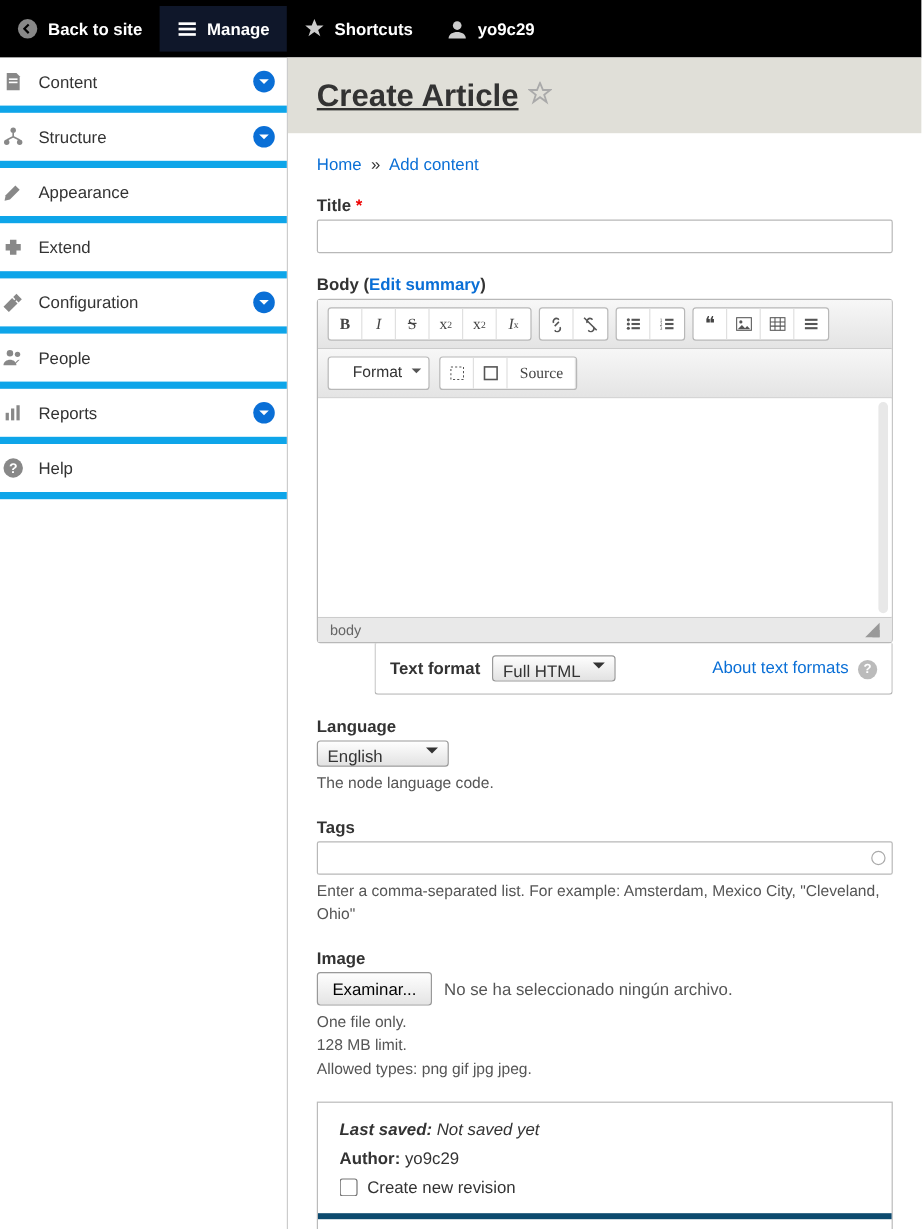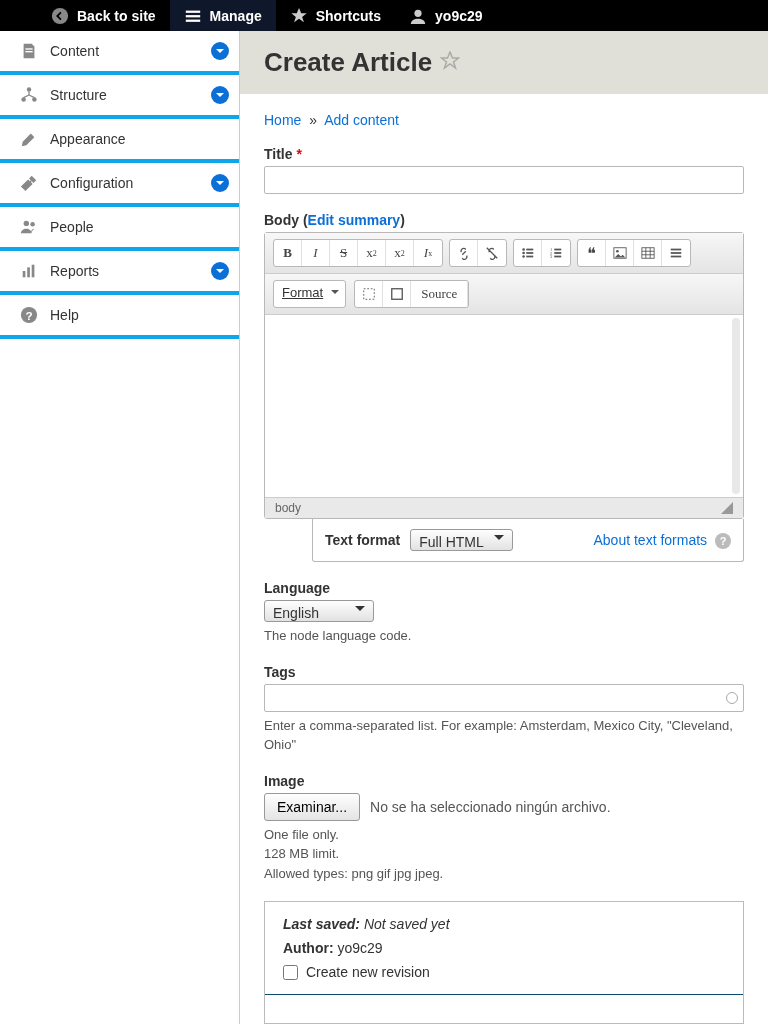--- a/index.html
+++ b/index.html
@@ -1,40 +1,40 @@
 <!DOCTYPE html>
 <html><head>
 <meta charset="utf-8">
 <style>
 * { box-sizing: border-box; margin: 0; padding: 0; }
 body { font-family: "Lucida Grande", "Lucida Sans Unicode", Arial, sans-serif; font-size: 14px; color: #333; background: #fff; width: 768px; }
 
 
-.toolbar { background: #000; color: #fff; height: 31px; display: flex; align-items: center; font-weight: bold; font-size: 14px; padding-left: 37px; }
+.toolbar { background: #000; color: #fff; height: 48px; display: flex; align-items: center; font-weight: bold; font-size: 14px; }
 .toolbar-item { display: flex; align-items: center; padding: 0 14px; height: 38px; cursor: pointer; }
 .toolbar-item.active { background: #0f172a; }
 .toolbar-icon { width: 18px; height: 18px; margin-right: 8px; display: inline-flex; align-items: center; justify-content: center; }
 .toolbar-icon svg { width: 18px; height: 18px; fill: #ccc; }
 .toolbar-item.active .toolbar-icon svg { fill: #fff; }
 .toolbar-item span.lbl { color: #fff; }
 
 
 .layout { display: flex; }
 .sidebar { width: 240px; border-right: 1px solid #ccc; background: #fff; }
-.sidebar-item { display: flex; align-items: center; padding: 11px 20px; border-bottom: 4px solid #0ea5e9; cursor: pointer; position: relative; }
+.sidebar-item { display: flex; align-items: center; padding: 11px 2px; border-bottom: 6px solid #0ea5e9; cursor: pointer; position: relative; }
 .sidebar-item .sicon { width: 18px; height: 18px; margin-right: 12px; display: inline-flex; align-items: center; justify-content: center; }
 .sidebar-item .sicon svg { width: 18px; height: 18px; fill: #888; }
 .sidebar-item .slabel { color: #333; font-size: 14px; }
 .sidebar-item .chevron { position: absolute; right: 10px; width: 18px; height: 18px; border-radius: 50%; background: #0a6fd6; display: flex; align-items: center; justify-content: center; }
 .sidebar-item .chevron svg { width: 10px; height: 10px; fill: #fff; }
 
 
 .main { flex: 1; background: #fff; }
 .page-header { background: #e0dfd8; padding: 16px 24px 16px 24px; }
-.page-title-row { display: flex; align-items: center; gap: 8px; }
+.page-title-row { display: flex; align-items: center; gap: 8px; text-decoration: underline; }
 .page-title { font-size: 26px; font-weight: bold; color: #333; }
 .star-icon svg { width: 20px; height: 20px; fill: none; stroke: #aaa; stroke-width: 1.5; }
 
 .content { padding: 18px 24px; }
 .breadcrumb { margin-bottom: 18px; font-size: 14px; }
 .breadcrumb a { color: #0a6fd6; text-decoration: none; }
 .breadcrumb .sep { color: #333; margin: 0 4px; }
 
 .form-row { margin-bottom: 18px; }
 .label { font-weight: bold; font-size: 14px; margin-bottom: 4px; display: block; }
@@ -47,21 +47,21 @@
 .label .edit-link { color: #0a6fd6; font-weight: bold; text-decoration: none; }
 
 
 .editor { border: 1px solid #b8b8b8; border-radius: 3px; }
 .editor-toolbar { background: linear-gradient(#f7f7f7, #e4e4e4); border-bottom: 1px solid #ccc; padding: 6px 8px; display: flex; flex-wrap: wrap; gap: 6px; }
 .tb-group { display: flex; border: 1px solid #b8b8b8; border-radius: 3px; background: #fff; overflow: hidden; }
 .tb-btn { width: 28px; height: 26px; display: flex; align-items: center; justify-content: center; cursor: pointer; border-right: 1px solid #e0e0e0; font-family: Georgia, serif; font-size: 13px; color: #444; }
 .tb-btn:last-child { border-right: none; }
 .tb-btn svg { width: 14px; height: 14px; fill: #555; }
 .editor-toolbar2 { background: linear-gradient(#f7f7f7, #e4e4e4); border-bottom: 1px solid #ccc; padding: 6px 8px; display: flex; gap: 8px; }
-.format-dd { border: 1px solid #b8b8b8; border-radius: 3px; background: #fff; padding: 4px 22px 4px 8px; font-size: 13px; position: relative; cursor: pointer; text-decoration: underline; }
+.format-dd { border: 1px solid #b8b8b8; border-radius: 3px; background: #fff; padding: 4px 22px 4px 20px; font-size: 13px; position: relative; cursor: pointer; }
 .format-dd::after { content: ""; position: absolute; right: 6px; top: 50%; transform: translateY(-50%); border: 4px solid transparent; border-top-color: #555; }
 .tb-group2 { display: flex; border: 1px solid #b8b8b8; border-radius: 3px; background: #fff; overflow: hidden; align-items: flex-start; }
 .tb-group2 .tb-btn { border-right: 1px solid #e0e0e0; }
 .tb-group2 .src { width: auto; padding: 0 10px; font-size: 13px; color: #444; }
 .editor-body { height: 182px; background: #fff; position: relative; }
 .editor-body::after { content: ""; position: absolute; right: 3px; top: 3px; bottom: 3px; width: 8px; background: #e8e8e8; border-radius: 4px; }
 .editor-footer { background: #e9e9e9; border-top: 1px solid #ccc; padding: 3px 10px; font-size: 12px; color: #666; display: flex; justify-content: space-between; align-items: center; }
 .editor-footer .resize { width: 0; height: 0; border: 6px solid transparent; border-right-color: #999; border-bottom-color: #999; }
 
 .text-format-row { border: 1px solid #b8b8b8; border-top: none; padding: 10px 12px; display: flex; align-items: center; justify-content: space-between; border-radius: 0 0 3px 3px; margin-left: 48px; }
@@ -73,21 +73,21 @@
 .help-circle { display: inline-flex; width: 16px; height: 16px; background: #bbb; color: #fff; border-radius: 50%; align-items: center; justify-content: center; font-size: 11px; font-weight: bold; margin-left: 4px; }
 
 .description { font-size: 13px; color: #555; margin-top: 4px; line-height: 1.5; }
 
 .file-btn { border: 1px solid #999; border-radius: 3px; background: linear-gradient(#fefefe, #e4e4e4); padding: 5px 12px; font-size: 14px; cursor: pointer; }
 .file-row { display: flex; align-items: center; gap: 10px; }
 .file-text { color: #555; font-size: 14px; }
 
 
 .settings-box { border: 1px solid #bbb; margin-top: 14px; }
-.settings-section { border-bottom: 1px solid #0c4a6e; padding: 14px 18px; }
+.settings-section { border-bottom: 5px solid #0c4a6e; padding: 14px 18px; }
 .settings-section:last-child { border-bottom: none; }
 .ss-row { margin-bottom: 8px; }
 .ss-label { font-weight: bold; font-style: italic; }
 .ss-checkbox { display: flex; align-items: center; gap: 8px; margin-top: 6px; }
 .ss-checkbox input { width: 15px; height: 15px; }
 </style>
 </head>
 <body>
 
 <div class="toolbar">
@@ -167,20 +167,28 @@
       <span class="sicon">
           <svg viewBox="0 0 20 20">
             <path d="M3 13l9-9 4 4-9 9-5 1z"></path>
           </svg>
         </span>
       <span class="slabel">Appearance</span>
     </div>
     <div class="sidebar-item">
       <span class="sicon">
           <svg viewBox="0 0 20 20">
+            <path d="M7 3h6v4h4v6h-4v4H7v-4H3V7h4z"></path>
+          </svg>
+        </span>
+      <span class="slabel">Extend</span>
+    </div>
+    <div class="sidebar-item">
+      <span class="sicon">
+          <svg viewBox="0 0 20 20">
             <path d="M13 2l5 5-3 3-2-2-1 1 2 2-8 8-5-5 8-8 2 2 1-1-2-2z"></path>
           </svg>
         </span>
       <span class="slabel">Configuration</span>
       <span class="chevron">
           <svg viewBox="0 0 10 10">
             <path d="M1 3l4 4 4-4z"></path>
           </svg>
         </span>
     </div>

